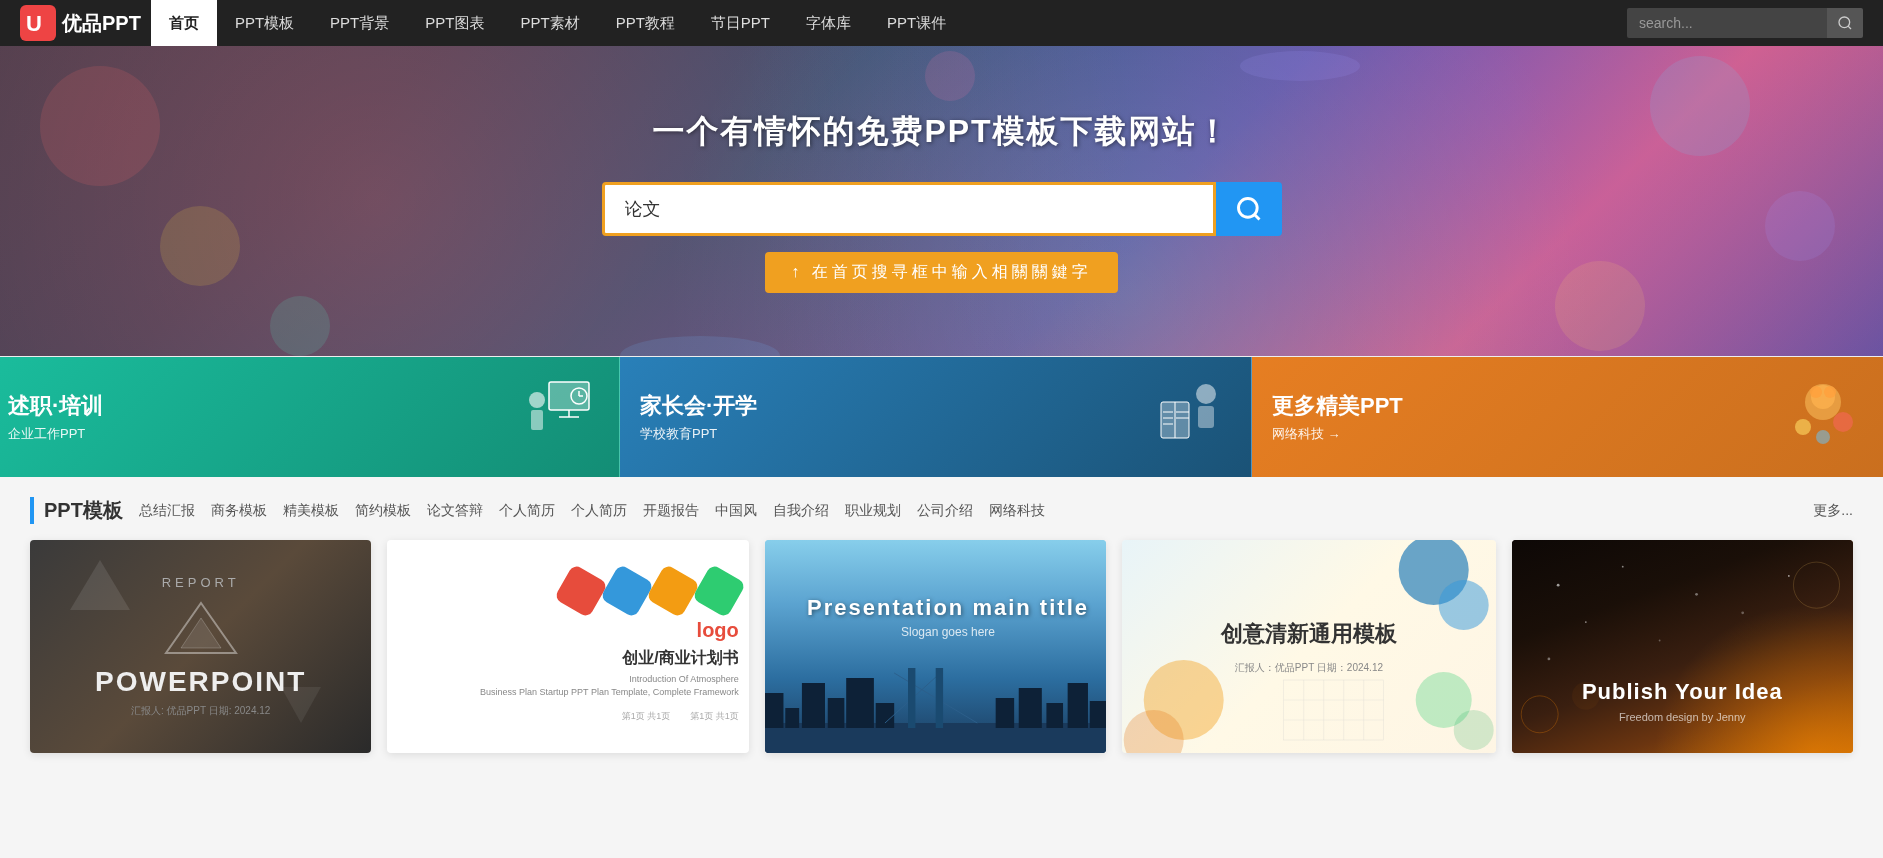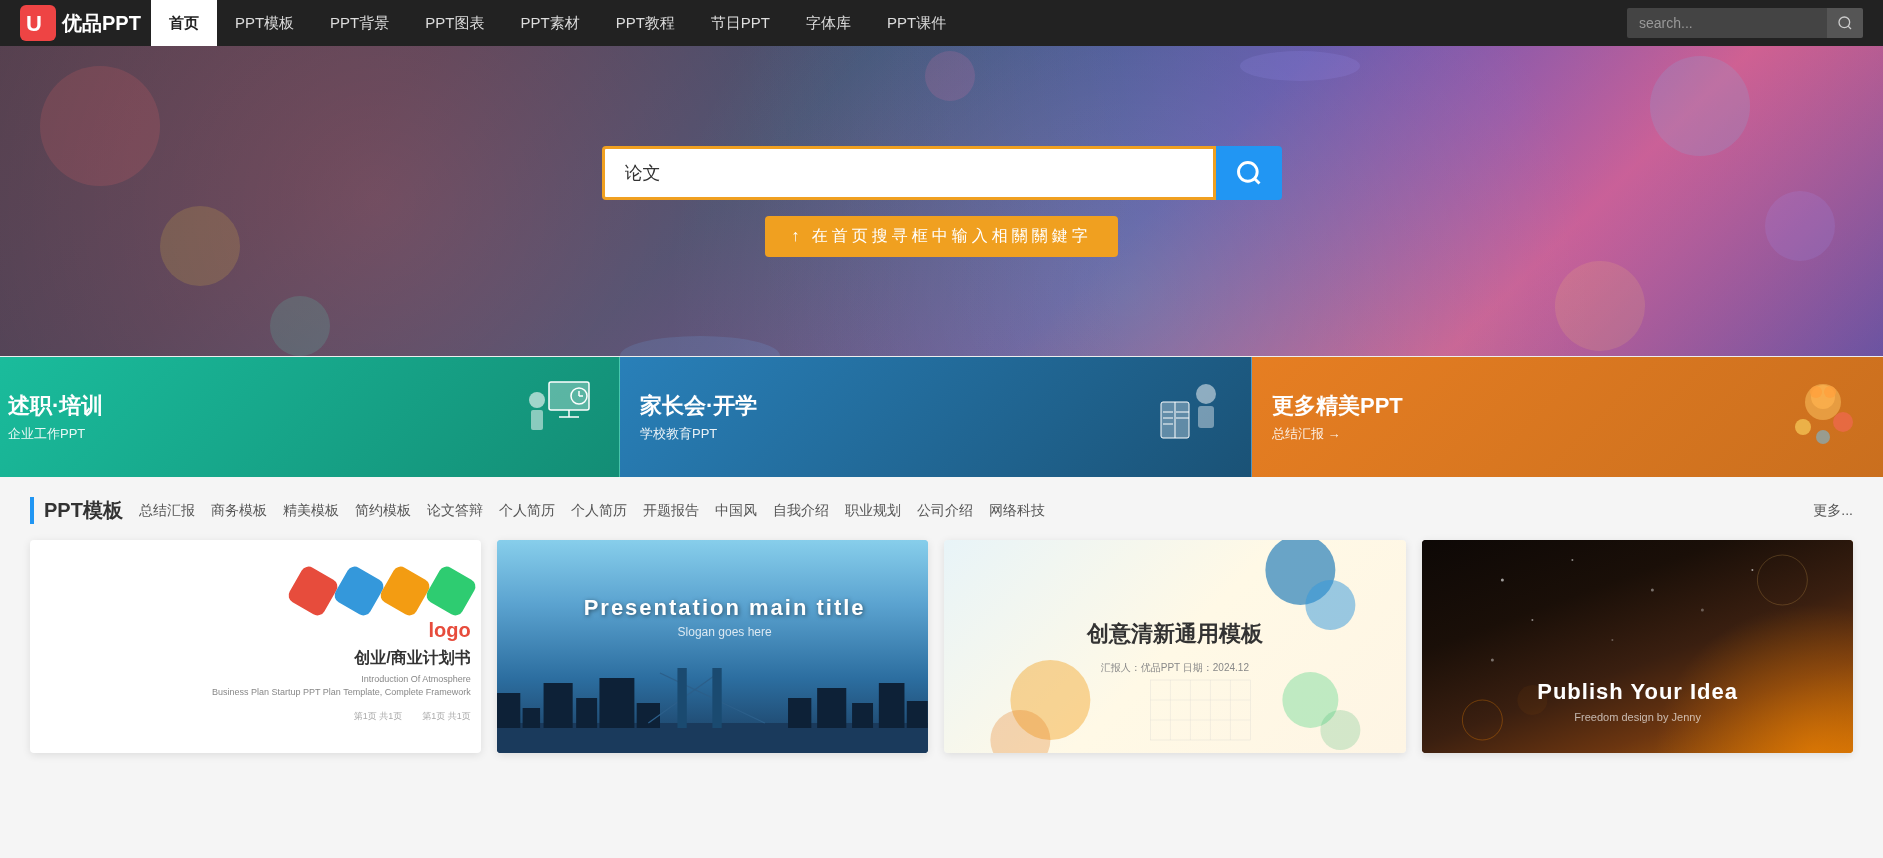--- a/index.html
+++ b/index.html
@@ -236,20 +236,21 @@
     <circle cx="200" cy="200" r="40" fill="#ffd93d"></circle>
     <circle cx="1700" cy="60" r="50" fill="#6bcff7"></circle>
     <circle cx="1800" cy="180" r="35" fill="#a29bfe"></circle>
     <circle cx="950" cy="30" r="25" fill="#fd79a8"></circle>
     <circle cx="300" cy="280" r="30" fill="#55efc4"></circle>
     <circle cx="1600" cy="260" r="45" fill="#fdcb6e"></circle>
     <ellipse cx="700" cy="310" rx="80" ry="20" fill="#74b9ff"></ellipse>
     <ellipse cx="1300" cy="20" rx="60" ry="15" fill="#a29bfe"></ellipse>
   </svg>
 
+  <h1 class="hero-title">一个有情怀的免费PPT模板下载网站！</h1>
 
   <div class="hero-search-box">
     <input class="hero-search-input" type="text" value="论文" style="">
     <button class="hero-search-btn">
       <svg width="28" height="28" viewBox="0 0 24 24" fill="none" stroke="white" stroke-width="2.5">
         <circle cx="11" cy="11" r="8"></circle>
           <line x1="21" y1="21" x2="16.65" y2="16.65"></line>
       </svg>
     </button>
   </div>
@@ -300,21 +301,21 @@
         <line x1="12" y1="52" x2="22" y2="52" stroke="white" stroke-width="1"></line>
         <line x1="25" y1="40" x2="38" y2="40" stroke="white" stroke-width="1"></line>
         <line x1="25" y1="46" x2="38" y2="46" stroke="white" stroke-width="1"></line>
       </svg>
     </div>
   </div>
 
   <div class="cat-card" style="background: linear-gradient(135deg, #E67E22 0%, #CA6F1E 100%);">
     <div class="cat-text">
       <div class="cat-title">更多精美PPT</div>
-      <div class="cat-sub">总结汇报 →</div>
+      <div class="cat-sub">网络科技 →</div>
     </div>
     <div class="cat-img-area">
       <svg width="80" height="80" viewBox="0 0 80 80">
 
         <circle cx="40" cy="30" r="18" fill="rgba(255,200,100,0.5)"></circle>
         <circle cx="40" cy="25" r="12" fill="rgba(255,180,80,0.7)"></circle>
         <circle cx="33" cy="20" r="6" fill="rgba(255,160,60,0.8)"></circle>
         <circle cx="47" cy="20" r="6" fill="rgba(255,160,60,0.8)"></circle>
 
         <circle cx="20" cy="55" r="8" fill="rgba(255,220,100,0.6)"></circle>
@@ -339,20 +340,34 @@
     <span class="tag">中国风</span>
     <span class="tag">自我介绍</span>
     <span class="tag">职业规划</span>
     <span class="tag">公司介绍</span>
     <span class="tag">网络科技</span>
     <span class="more-tag">更多...</span>
   </div>
 
   <div class="template-grid">
 
+    <div class="tpl-card tpl-card-1">
+      <div class="tpl1-triangle"></div>
+      <div class="tpl1-triangle2"></div>
+      <div class="tpl1-content">
+        <div class="tpl1-report">REPORT</div>
+        
+        <svg width="80" height="60" viewBox="0 0 80 60" style="margin: 4px 0;">
+          <polygon points="40,5 75,55 5,55" fill="none" stroke="rgba(255,255,255,0.4)" stroke-width="2"></polygon>
+          <polygon points="40,20 60,50 20,50" fill="rgba(255,255,255,0.1)" stroke="rgba(255,255,255,0.2)" stroke-width="1"></polygon>
+        </svg>
+        <div class="tpl1-powerpoint">POWERPOINT</div>
+        <div class="tpl1-sub">汇报人: 优品PPT  日期: 2024.12</div>
+      </div>
+    </div>
 
     <div class="tpl-card tpl-card-2">
       <div style="display:flex; gap:6px; margin-bottom:8px;">
         <div style="width:40px;height:40px;background:#E74C3C;transform:rotate(30deg);border-radius:8px;"></div>
         <div style="width:40px;height:40px;background:#3498DB;transform:rotate(30deg);border-radius:8px;"></div>
         <div style="width:40px;height:40px;background:#F39C12;transform:rotate(30deg);border-radius:8px;"></div>
         <div style="width:40px;height:40px;background:#2ECC71;transform:rotate(30deg);border-radius:8px;"></div>
       </div>
       <div style="font-size:20px;font-weight:bold;color:#E74C3C;text-align:center;">logo</div>
       <div style="font-size:16px;font-weight:bold;color:#333;text-align:center;margin-top:6px;">创业/商业计划书</div>

